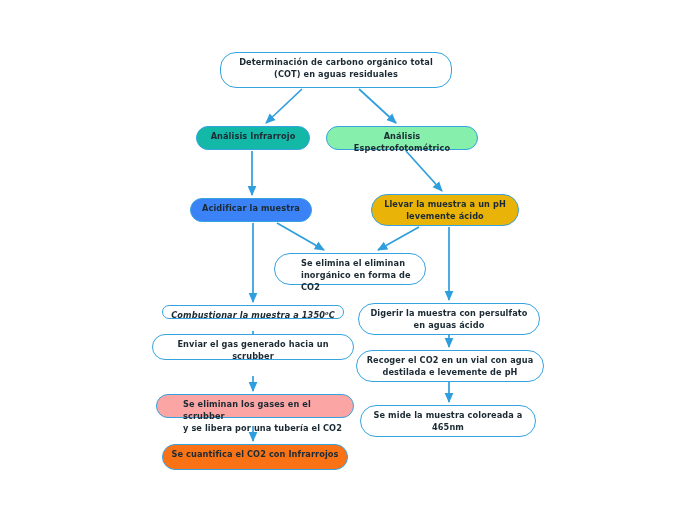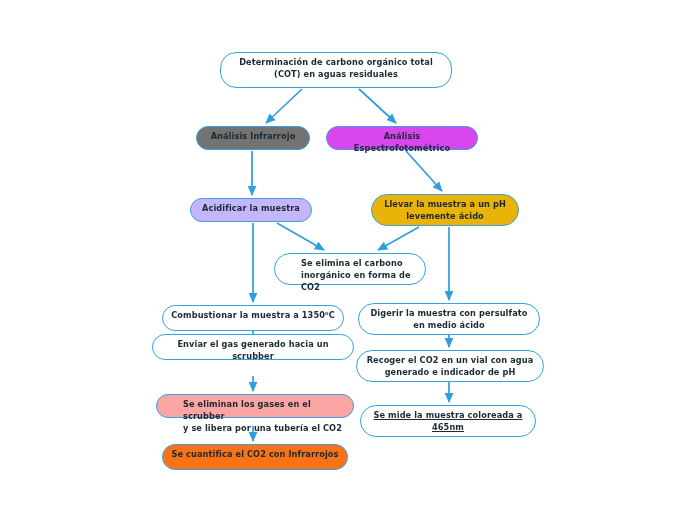--- a/index.html
+++ b/index.html
@@ -90,56 +90,56 @@
       <path d="M449,382 L449,402"></path>
 
       <path d="M253,426 L253,441"></path>
     </g>
   </svg>
 
   <div class="node" style="left: 220px; top: 52px; width: 232px; height: 36px; border-color: rgb(53, 163, 224); background: rgb(255, 255, 255); color: rgb(27, 42, 51);">
     <span class="txt">Determinación de carbono orgánico total
 (COT) en aguas residuales</span>
   </div>
-  <div class="node" style="left: 196px; top: 126px; width: 114px; height: 24px; border-color: rgb(53, 163, 224); background: #737373; color: rgb(27, 42, 51);">
+  <div class="node" style="left: 196px; top: 126px; width: 114px; height: 24px; border-color: rgb(53, 163, 224); background: #14b8a6; color: rgb(27, 42, 51);">
     <span class="txt">Análisis Infrarrojo</span>
   </div>
-  <div class="node" style="left: 326px; top: 126px; width: 152px; height: 24px; border-color: rgb(53, 163, 224); background: #d946ef; color: rgb(27, 42, 51);">
+  <div class="node" style="left: 326px; top: 126px; width: 152px; height: 24px; border-color: rgb(53, 163, 224); background: #86efac; color: rgb(27, 42, 51);">
     <span class="txt">Análisis Espectrofotométrico</span>
   </div>
-  <div class="node" style="left: 190px; top: 198px; width: 122px; height: 24px; border-color: rgb(53, 163, 224); background: #c4b5fd; color: rgb(27, 42, 51);">
+  <div class="node" style="left: 190px; top: 198px; width: 122px; height: 24px; border-color: rgb(53, 163, 224); background: #3b82f6; color: rgb(27, 42, 51);">
     <span class="txt">Acidificar la muestra</span>
   </div>
   <div class="node" style="left: 371px; top: 194px; width: 148px; height: 32px; border-color: rgb(53, 163, 224); background: #eab308; color: rgb(27, 42, 51);">
     <span class="txt">Llevar la muestra a un pH
 levemente ácido</span>
   </div>
   <div class="node left-align" style="left: 274px; top: 253px; width: 152px; height: 32px; border-color: rgb(53, 163, 224); background: rgb(255, 255, 255); color: rgb(27, 42, 51);">
-    <span class="txt">Se elimina el carbono
+    <span class="txt">Se elimina el eliminan
 inorgánico en forma de CO2</span>
   </div>
-  <div class="node" style="left: 162px; top: 305px; width: 182px; height: 26px; border-color: rgb(53, 163, 224); background: rgb(255, 255, 255); color: rgb(27, 42, 51);">
+  <div class="node" style="left: 162px; top: 305px; width: 182px; height: 14px; border-color: rgb(53, 163, 224); background: rgb(255, 255, 255); color: rgb(27, 42, 51); font-style: italic;">
     <span class="txt">Combustionar la muestra a 1350⁰C</span>
   </div>
   <div class="node" style="left: 358px; top: 303px; width: 182px; height: 32px; border-color: rgb(53, 163, 224); background: rgb(255, 255, 255); color: rgb(27, 42, 51);">
     <span class="txt">Digerir la muestra con persulfato
-en medio ácido</span>
+en aguas ácido</span>
   </div>
   <div class="node" style="left: 152px; top: 334px; width: 202px; height: 26px; border-color: rgb(53, 163, 224); background: rgb(255, 255, 255); color: rgb(27, 42, 51);">
     <span class="txt">Enviar el gas generado hacia un scrubber</span>
   </div>
   <div class="node" style="left: 356px; top: 350px; width: 188px; height: 32px; border-color: rgb(53, 163, 224); background: rgb(255, 255, 255); color: rgb(27, 42, 51);">
     <span class="txt">Recoger el CO2 en un vial con agua
-generado e indicador de pH</span>
+destilada e levemente de pH</span>
   </div>
   <div class="node left-align" style="left: 156px; top: 394px; width: 198px; height: 24px; border-color: rgb(53, 163, 224); background: #fca5a5; color: rgb(27, 42, 51);">
     <span class="txt">Se eliminan los gases en el scrubber
 y se libera por una tubería el CO2</span>
   </div>
-  <div class="node" style="left: 360px; top: 405px; width: 176px; height: 32px; border-color: rgb(53, 163, 224); background: rgb(255, 255, 255); color: rgb(27, 42, 51); text-decoration: underline;">
+  <div class="node" style="left: 360px; top: 405px; width: 176px; height: 32px; border-color: rgb(53, 163, 224); background: rgb(255, 255, 255); color: rgb(27, 42, 51);">
     <span class="txt">Se mide la muestra coloreada a
 465nm</span>
   </div>
   <div class="node" style="left: 162px; top: 444px; width: 186px; height: 26px; border-color: rgb(53, 163, 224); background: #f97316; color: rgb(27, 42, 51);">
     <span class="txt">Se cuantifica el CO2 con Infrarrojos</span>
   </div>
 
 </div>
 
 </body></html>

